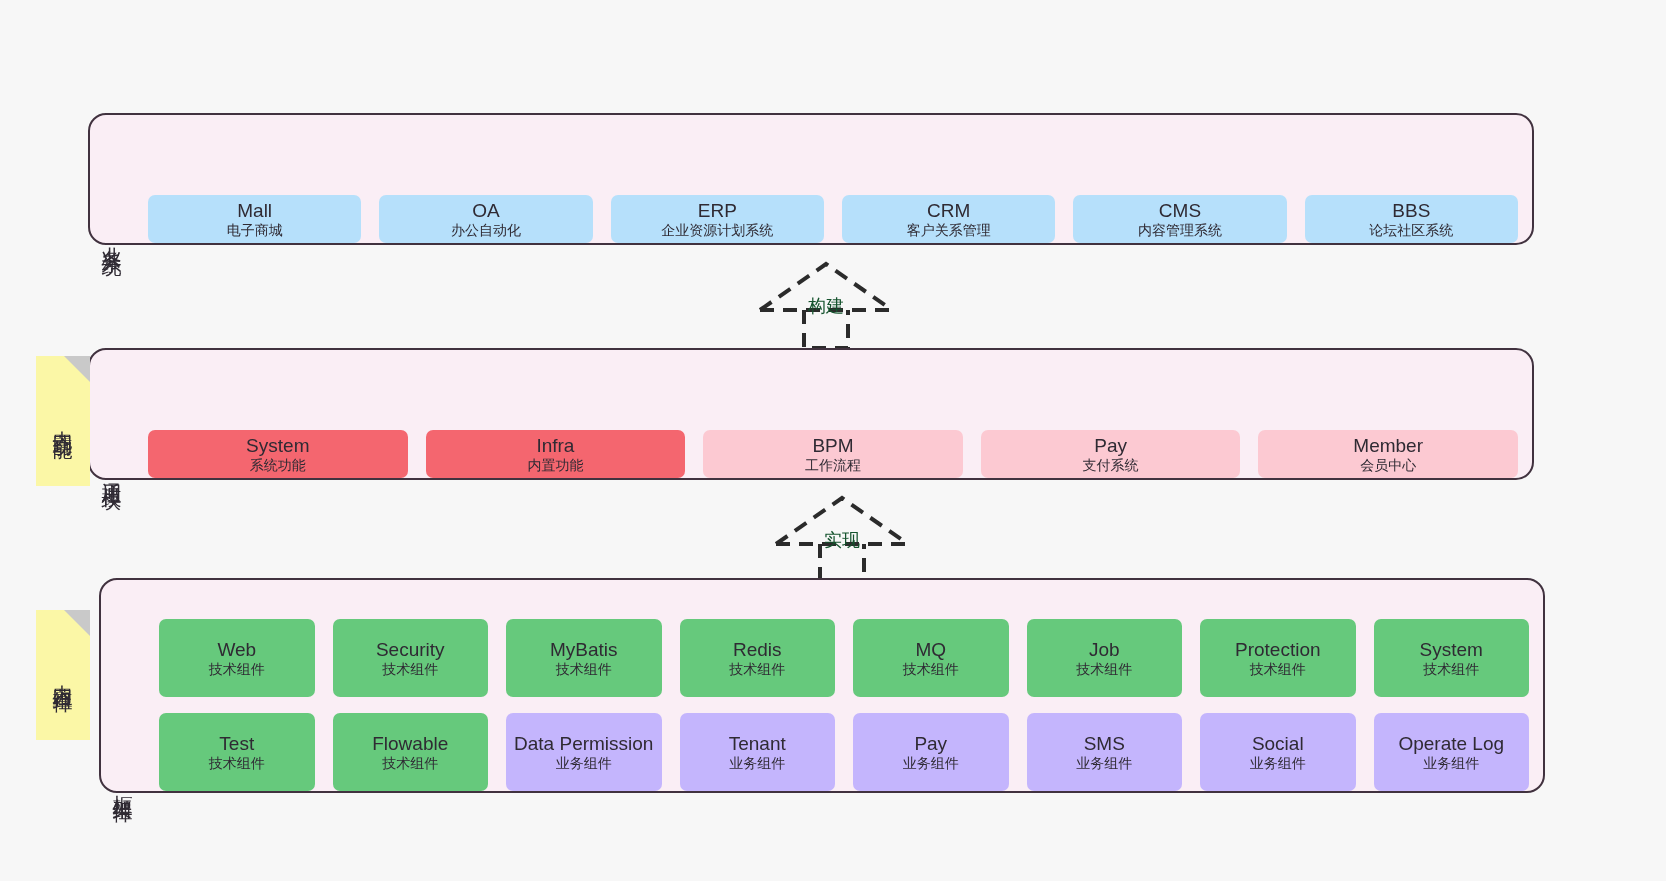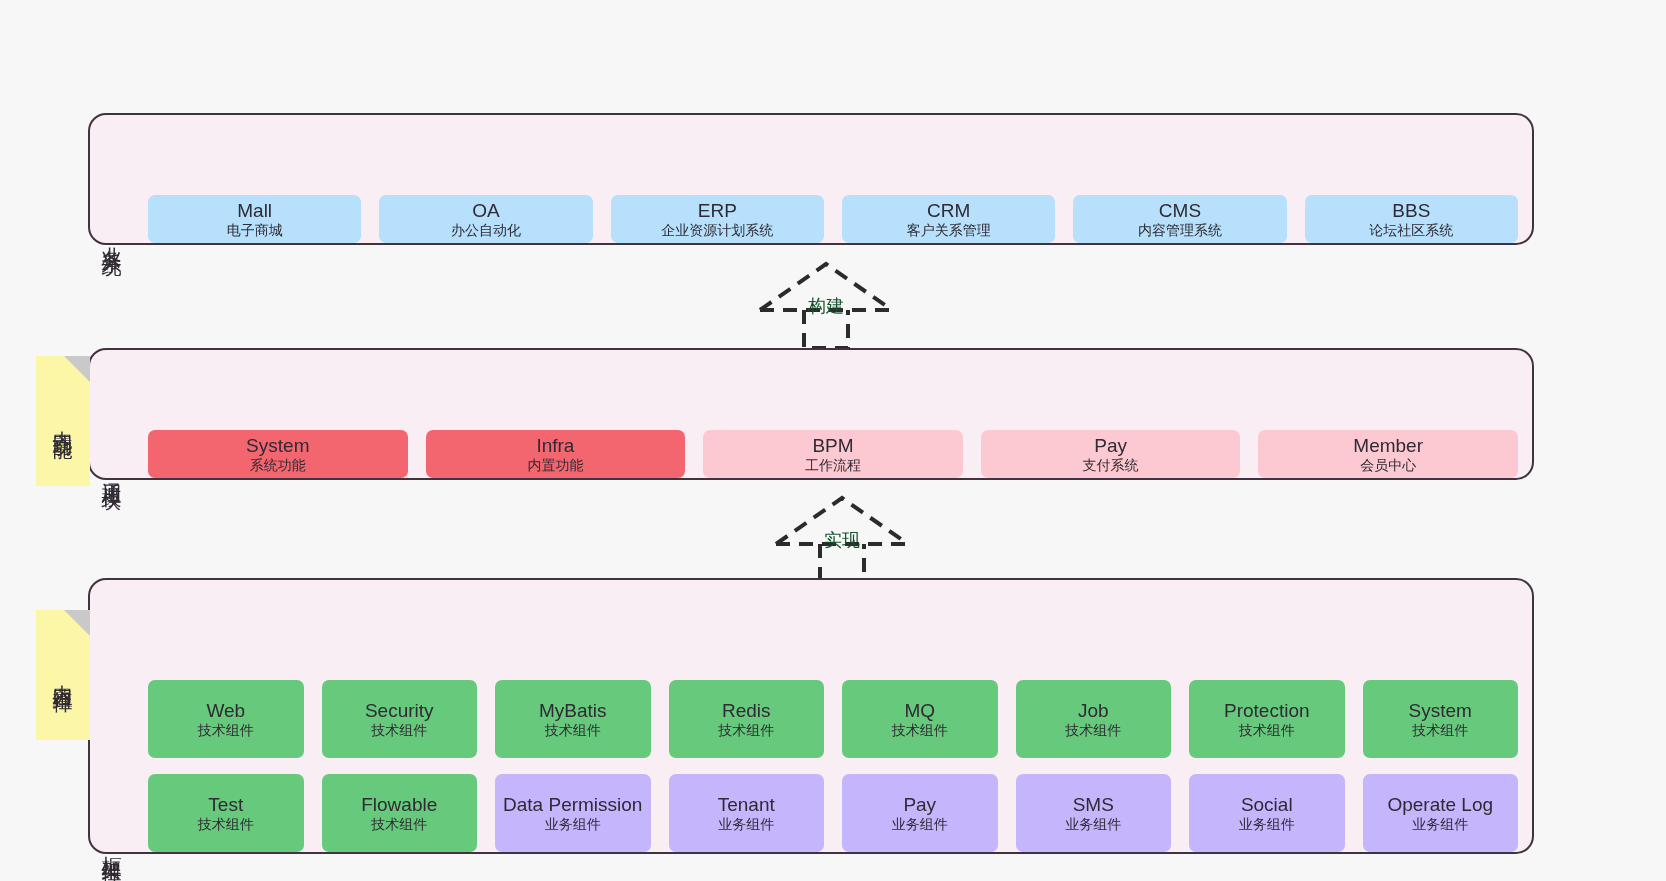--- a/index.html
+++ b/index.html
@@ -185,21 +185,21 @@
 
   <div class="uml" style="left:768px; top:492px; width:160px; height:92px;">
     <svg width="160" height="92" viewBox="0 0 160 92">
       <path d="M 8 52 L 74 6 L 140 52" fill="none" stroke="#2b2b2b" stroke-width="4" stroke-dasharray="14,9" stroke-linecap="butt"></path>
       <path d="M 8 52 L 140 52" fill="none" stroke="#2b2b2b" stroke-width="4" stroke-dasharray="14,9"></path>
       <path d="M 52 52 L 52 90 L 96 90 L 96 52" fill="none" stroke="#2b2b2b" stroke-width="4" stroke-dasharray="14,9"></path>
     </svg>
     <span class="arrow-label" style="left:56px; top:36px;">实现</span>
   </div>
 
-  <div class="layer" id="layer-framework-components" style="left:88px; top:578px; width:1446px; height:276px;">
+  <div class="layer" id="layer-framework-components" style="left:99px; top:578px; width:1446px; height:215px;">
     <div class="layer-title">框架组件</div>
     <div class="layer-body">
 
       <div class="row" style="height:78px;">
         <div class="card c-green">
           <span class="en">Web</span>
           <span class="cn">技术组件</span>
         </div>
         <div class="card c-green">
           <span class="en">Security</span>

